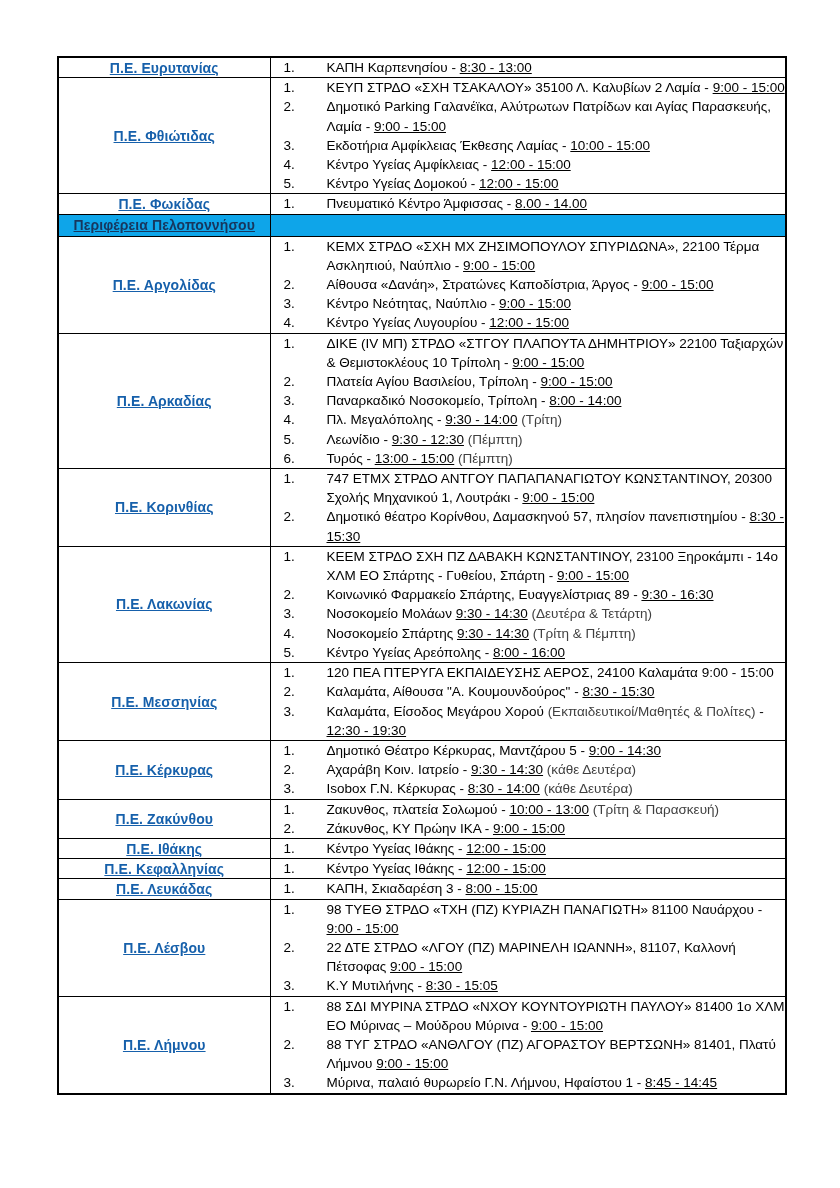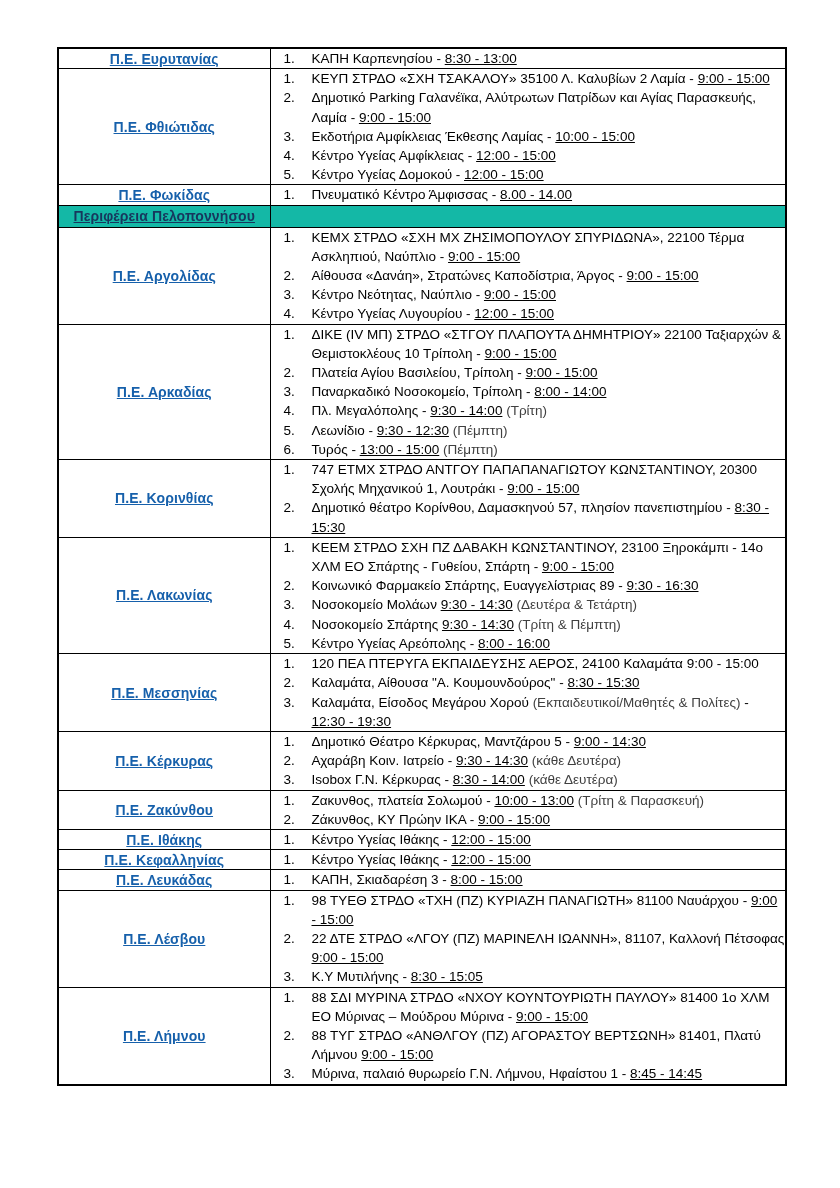--- a/index.html
+++ b/index.html
@@ -1,47 +1,47 @@
 <!DOCTYPE html>
 <html><head>
 <meta charset="utf-8">
 <style>
   html, body { margin: 0; padding: 0; background: #ffffff; }
   body {
     width: 840px; height: 1188px; position: relative; overflow: hidden;
     font-family: "Liberation Sans", sans-serif; color: #000;
   }
-  .doc-table-wrap { position: absolute; left: 57px; top: 47px; width: 730px; }
+  .doc-table-wrap { position: absolute; left: 57px; top: 56px; width: 730px; }
   table.sched {
     border-collapse: collapse; width: 100%; table-layout: fixed;
     border: 2px solid #000;
   }
   table.sched td {
     border: 1.5px solid #000; vertical-align: middle; padding: 0;
     overflow: hidden;
   }
   col.c-region { width: 212px; }
   
   td.region-cell { text-align: center; }
   .region-link {
     color: #1660ab; font-weight: bold; font-size: 14px;
     text-decoration: underline; cursor: pointer; letter-spacing: 0.1px;
   }
   
-  tr.header-row td { background: #14b8a6; height: 21px; }
+  tr.header-row td { background: #0ea5e9; height: 21px; }
   td.header-cell-left { text-align: center; }
   .header-link {
     color: #17365d; font-weight: bold; font-size: 14px;
     text-decoration: underline; cursor: pointer; letter-spacing: 0.1px;
   }
   
   td.items-cell { padding: 2px 4px 2px 0; }
   ol.items-list { margin: 0; padding: 0; list-style: none; counter-reset: it; }
   ol.items-list li {
-    counter-increment: it; position: relative; padding-left: 41px;
+    counter-increment: it; position: relative; padding-left: 56px;
     font-size: 13.5px; line-height: 19.2px; color: #000;
   }
   ol.items-list li::before {
     content: counter(it) "."; position: absolute; left: 13px; top: 0;
   }
   .time { text-decoration: underline; }
   .red { color: #404040; }
 </style>
 </head>
 <body>

